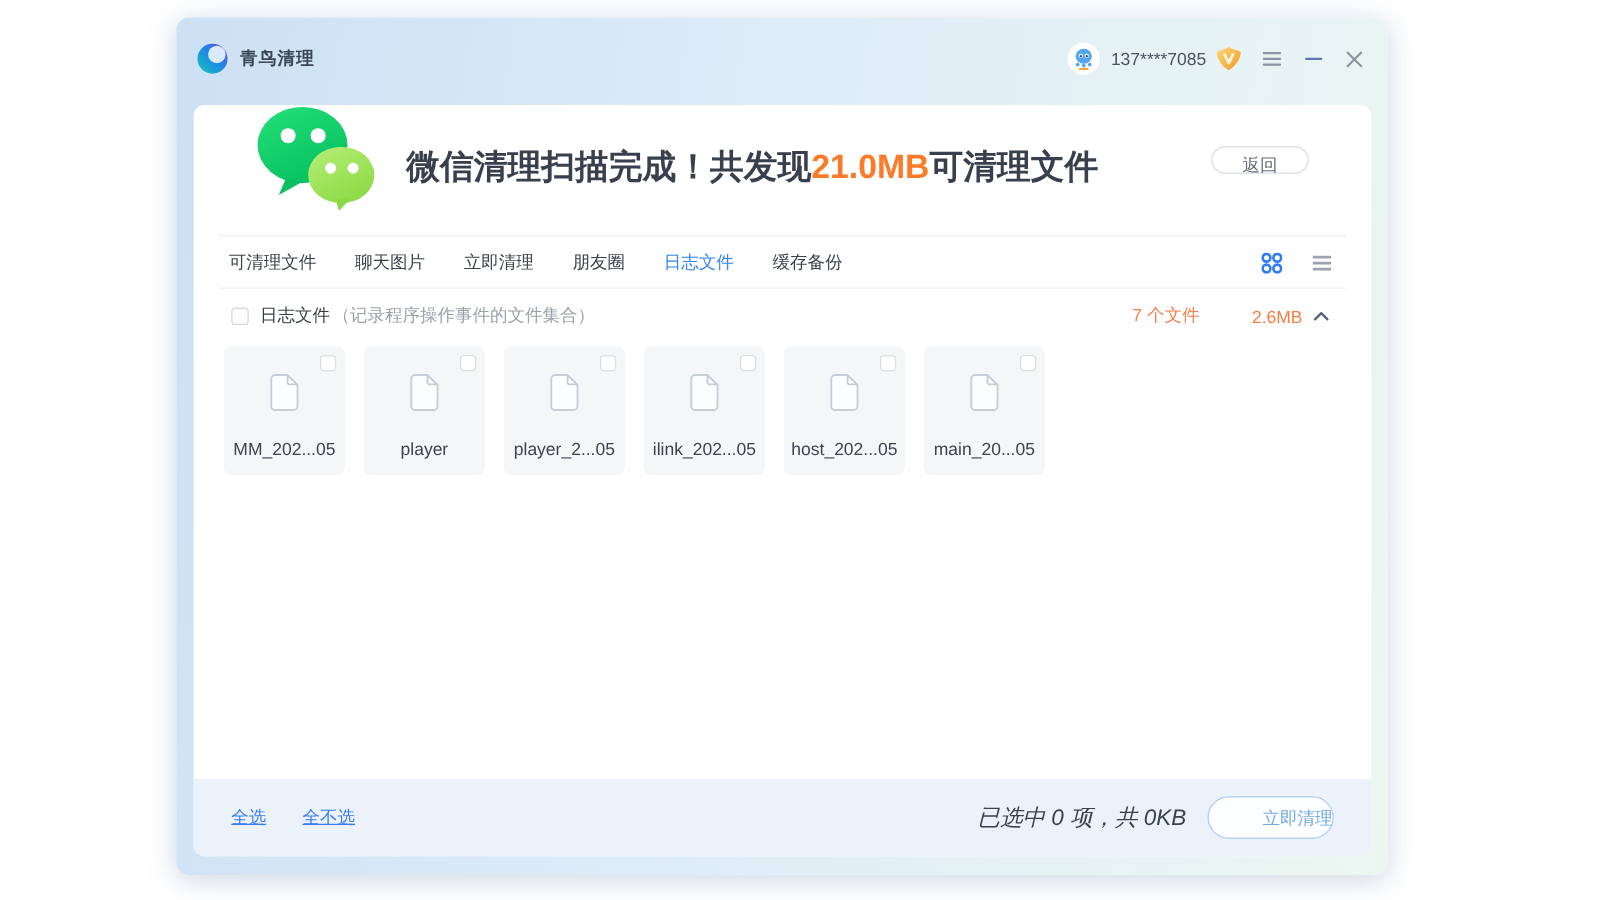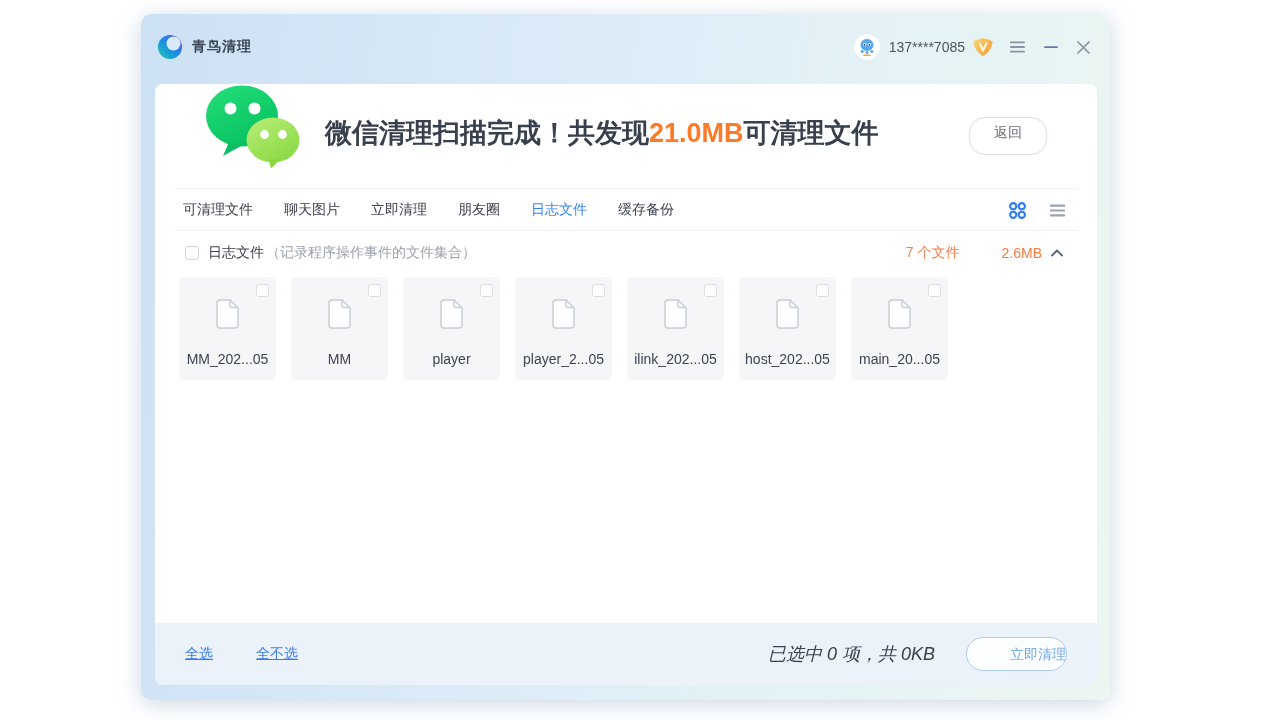--- a/index.html
+++ b/index.html
@@ -27,21 +27,21 @@
   .card { position:absolute; left:14px; right:13px; top:70px; height:601px;
           background:#ffffff; border-radius:8px; }
 
   .card-header { position:absolute; top:0; left:0; right:0; height:105px; }
   .card-header::after { content:""; position:absolute; left:20px; right:20px; bottom:0;
                         height:1px; background:#eef0f3; }
   .wechat-logo { position:absolute; left:48px; top:0; }
   .scan-title { position:absolute; left:170px; top:31px; font-size:27px; font-weight:bold;
                 color:#39404d; white-space:nowrap; }
   .scan-title .hl { color:#fb7b28; }
-  .back-btn { position:absolute; right:50px; top:33px; width:78px; height:38px;
+  .back-btn { position:absolute; right:50px; top:33px; width:78px; height:22px;
               border:1px solid #d9dde4; border-radius:16px; background:#fff;
               color:#666d78; font-size:14px; line-height:28px; text-align:center; cursor:pointer; }
 
   
   .tab-bar { position:absolute; top:105px; left:0; right:0; height:42px;
              display:flex; align-items:center; padding:0 32px 0 28px; }
   .tab-bar::after { content:""; position:absolute; left:20px; right:20px; bottom:0;
                     height:1px; background:#eef0f3; }
   .tabs { display:flex; gap:31px; }
   .tab { font-size:14px; color:#3c434d; cursor:pointer; white-space:nowrap; }
@@ -67,21 +67,21 @@
                position:relative; cursor:pointer; }
   .file-cb { position:absolute; top:7px; right:7px; width:13px; height:13px;
              border:1px solid #dbdee3; border-radius:3px; background:#fff; cursor:pointer; }
   .doc-icon { position:absolute; top:22px; left:50%; transform:translateX(-50%); }
   .file-name { position:absolute; bottom:13px; left:0; width:100%; text-align:center;
                font-size:14px; color:#3c4350; white-space:nowrap; }
 
   
   .footer { position:absolute; left:0; right:0; bottom:0; height:62px;
             background:#ecf2fa; border-radius:0 0 8px 8px;
-            display:flex; align-items:center; padding:0 30px;gap:14px; }
+            display:flex; align-items:center; padding:0 30px; }
   .link { font-size:14px; color:#3a7bf2; text-decoration:underline; cursor:pointer; }
   .link + .link { margin-left:29px; }
   .selection-summary { margin-left:auto; font-size:18px; color:#39414d;font-style:italic; }
   .clean-btn { margin-left:17px; width:101px; height:34px; border:1px solid #abcdf2;
                border-radius:17px; background:#fdfeff; color:#74a9e4; font-size:14px;
                line-height:32px; text-align:right; cursor:pointer; }
 </style>
 </head>
 <body>
 
@@ -232,30 +232,20 @@
         <span class="file-cb"></span>
         <span class="doc-icon">
           <svg width="24" height="30" viewBox="0 0 24 30">
             <path d="M4 1 H14 L22 9 V26 A3 3 0 0 1 19 29 H4 A3 3 0 0 1 1 26 V4 A3 3 0 0 1 4 1 Z" fill="#fcfdfe" stroke="#c8ced8" stroke-width="1.5"></path>
             <path d="M14 1 V6.5 A2 2 0 0 0 16 8.5 H22" fill="none" stroke="#c8ced8" stroke-width="1.5"></path>
           </svg>
         </span>
         <span class="file-name">MM_202...05</span>
       </div>
 
-      <div class="file-card">
-        <span class="file-cb"></span>
-        <span class="doc-icon">
-          <svg width="24" height="30" viewBox="0 0 24 30">
-            <path d="M4 1 H14 L22 9 V26 A3 3 0 0 1 19 29 H4 A3 3 0 0 1 1 26 V4 A3 3 0 0 1 4 1 Z" fill="#fcfdfe" stroke="#c8ced8" stroke-width="1.5"></path>
-            <path d="M14 1 V6.5 A2 2 0 0 0 16 8.5 H22" fill="none" stroke="#c8ced8" stroke-width="1.5"></path>
-          </svg>
-        </span>
-        <span class="file-name">MM</span>
-      </div>
 
       <div class="file-card">
         <span class="file-cb"></span>
         <span class="doc-icon">
           <svg width="24" height="30" viewBox="0 0 24 30">
             <path d="M4 1 H14 L22 9 V26 A3 3 0 0 1 19 29 H4 A3 3 0 0 1 1 26 V4 A3 3 0 0 1 4 1 Z" fill="#fcfdfe" stroke="#c8ced8" stroke-width="1.5"></path>
             <path d="M14 1 V6.5 A2 2 0 0 0 16 8.5 H22" fill="none" stroke="#c8ced8" stroke-width="1.5"></path>
           </svg>
         </span>
         <span class="file-name">player</span>

